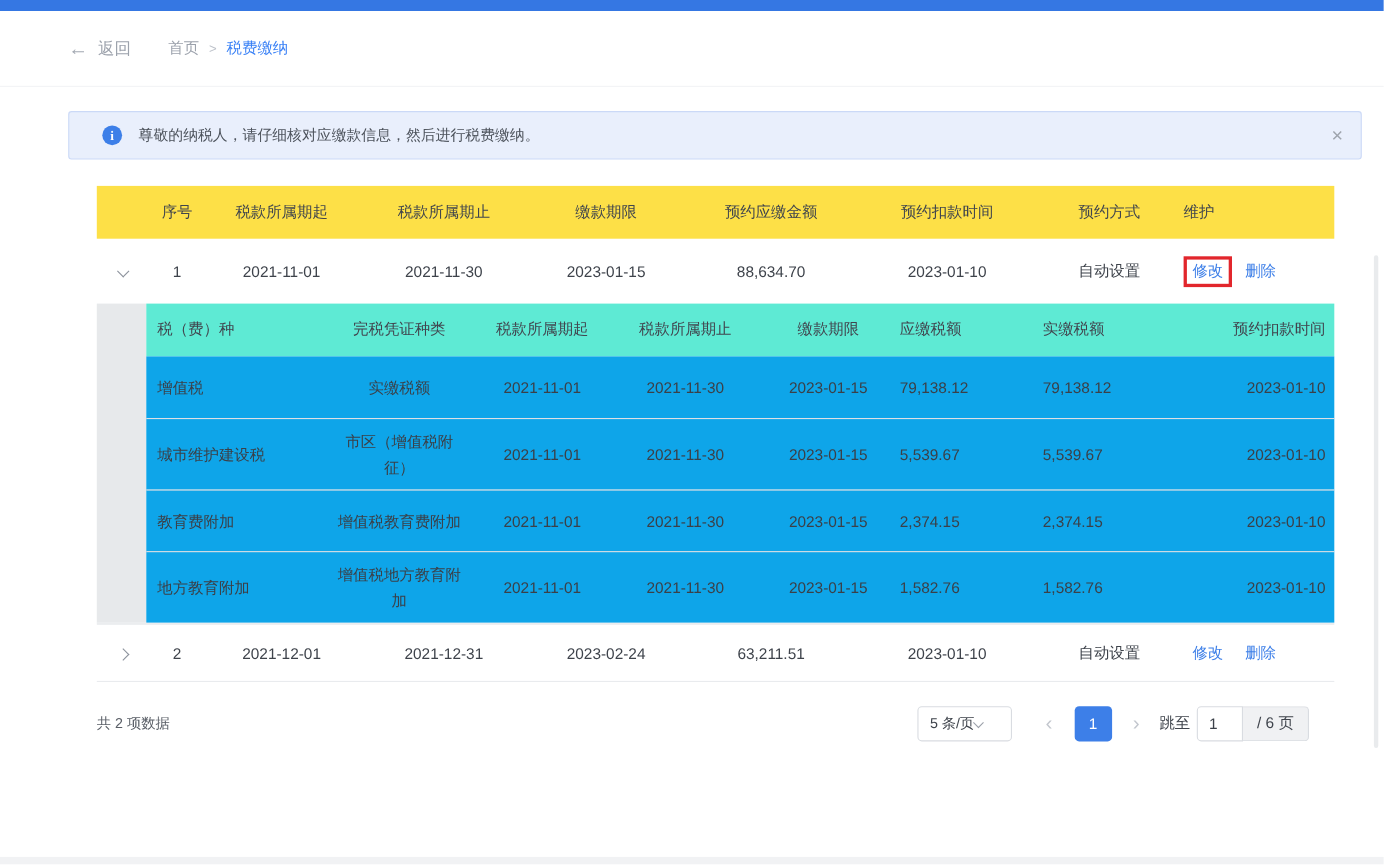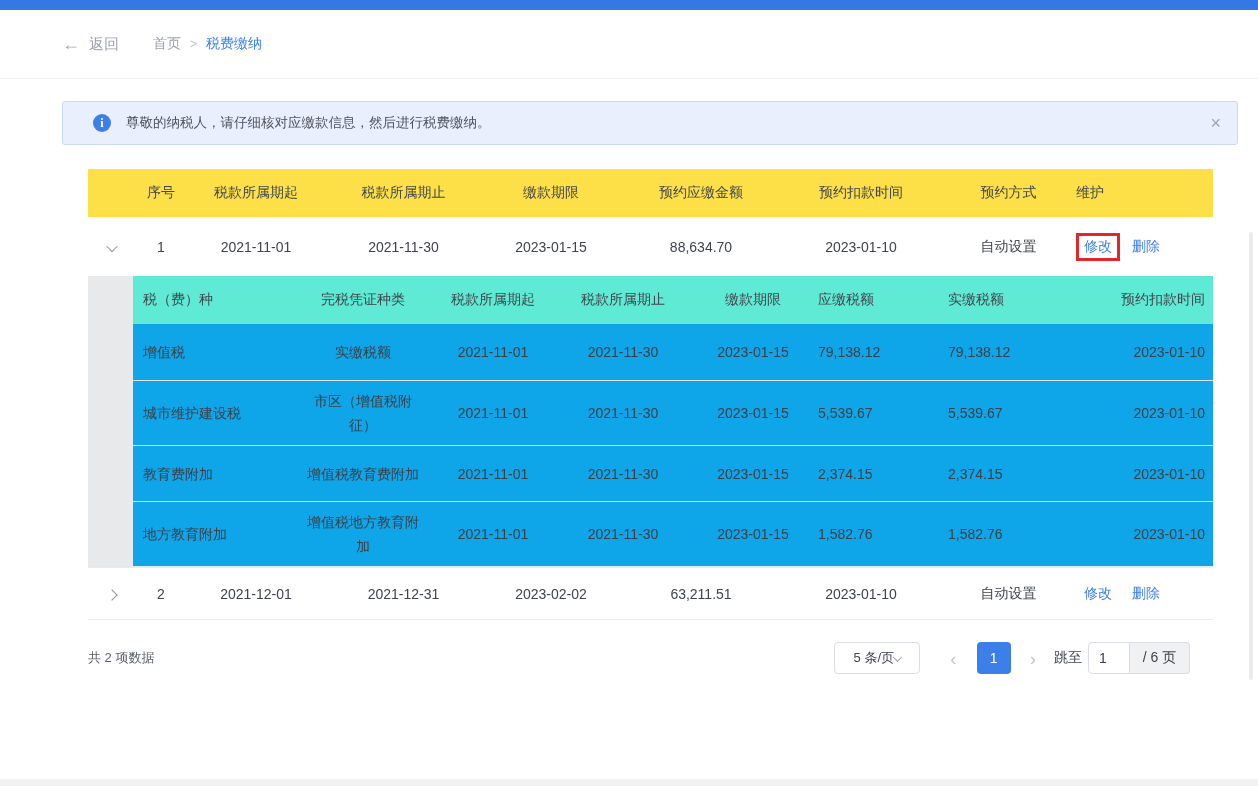--- a/index.html
+++ b/index.html
@@ -70,21 +70,21 @@
   .d1 { text-align:left; padding-left:10px; }
   .d2 { padding:0 6px; }
   .d6, .d7 { text-align:left; padding-right:6px; }
   .d8 { text-align:right; padding-right:8px; }
 
   
   .footer { display:flex; align-items:center; margin:22px 48px 0 26px; }
   .total { font-size:13px; color:#595E66; }
   .pager { margin-left:auto; display:flex; align-items:center; }
   .psize { width:86px; height:32px; border:1px solid #D9DCE1; border-radius:4px;
-    display:flex; align-items:center; justify-content:center; padding:0 10px;
+    display:flex; align-items:center; justify-content:flex-start; padding:0 10px;
     font-size:13px; color:#3F444C; cursor:pointer; }
   .caret { width:7px; height:7px; border-right:1.4px solid #9BA0A9; border-bottom:1.4px solid #9BA0A9;
     transform:rotate(45deg) translate(-1px,-1px); }
   .arrow { font-size:19px; color:#C3C7CE; cursor:pointer; line-height:1; }
   .arrow.prev { margin:0 20px 0 30px; }
   .arrow.next { margin:0 18px 0 19px; }
   .pnum { width:34px; height:32px; background:#3D7FE8; color:#fff; border-radius:4px;
     display:flex; align-items:center; justify-content:center; font-size:14px; cursor:pointer; }
   .jlabel { color:#3F444C; margin-right:6px; }
   .jgroup { display:flex; align-items:center; }
@@ -207,21 +207,21 @@
           <div class="dc d8">2023-01-10</div>
         </div>
       </div>
     </div>
 
     <div class="mrow r2">
       <div class="mc"><span class="chev rightc"></span></div>
       <div class="mc">2</div>
       <div class="mc">2021-12-01</div>
       <div class="mc">2021-12-31</div>
-      <div class="mc">2023-02-02</div>
+      <div class="mc">2023-02-24</div>
       <div class="mc">63,211.51</div>
       <div class="mc">2023-01-10</div>
       <div class="mc">自动设置</div>
       <div class="mc c-action">
         <span class="hl ghost"><a class="link">修改</a></span><a class="link">删除</a>
       </div>
     </div>
 
   </div>
 

